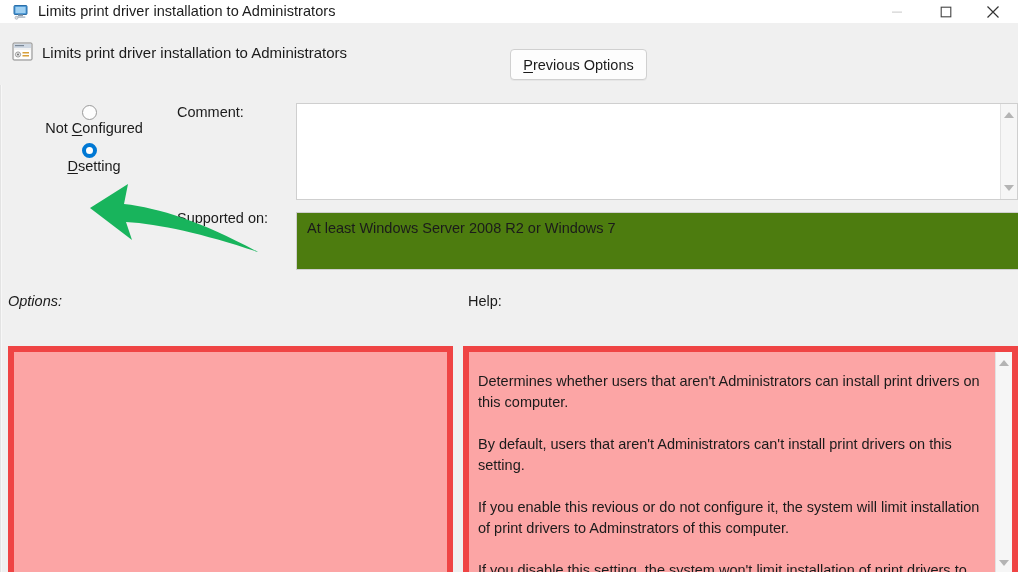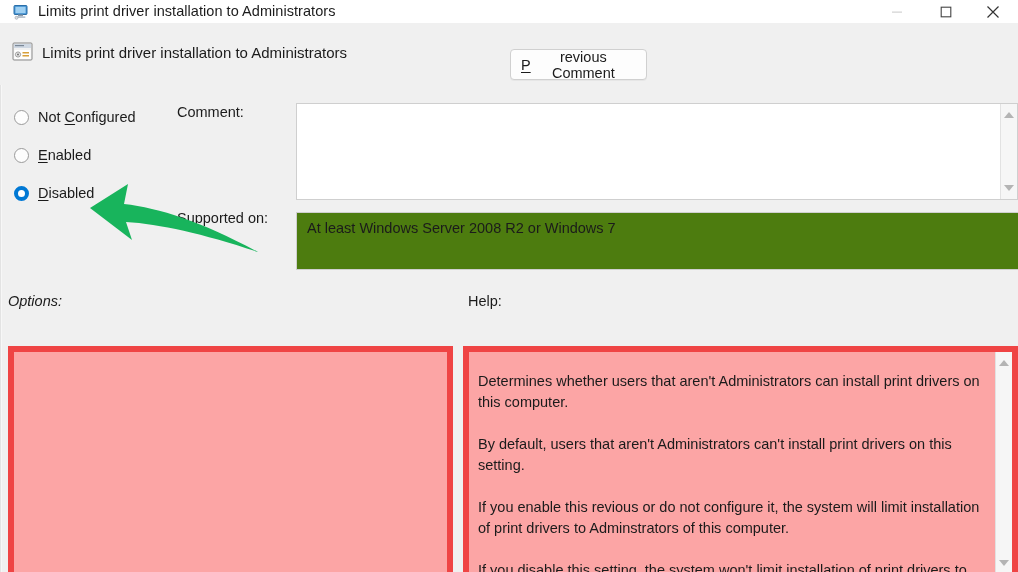--- a/index.html
+++ b/index.html
@@ -112,20 +112,21 @@
     position: absolute;
     left: 14px;
     top: 105px;
     width: 160px;
   }
   .radio-row {
     display: flex;
     align-items: center;
     height: 24px;
     margin-bottom: 14px;
+    flex-direction: column;
   }
   .radio-dot {
     width: 15px;
     height: 15px;
     border-radius: 50%;
     border: 1.4px solid #9a9a9a;
     background: #fdfdfd;
     box-sizing: border-box;
     flex: none;
     margin-right: 9px;
@@ -308,39 +309,35 @@
         <circle cx="6" cy="12.5" r="2.6" fill="#e8e8e8" stroke="#8a8a8a" stroke-width="0.8"></circle>
         <circle cx="6" cy="12.5" r="0.9" fill="#666"></circle>
         <rect x="10.5" y="10" width="6.5" height="1.5" fill="#d8a03a"></rect>
         <rect x="10.5" y="13" width="6.5" height="1.5" fill="#d8a03a"></rect>
       </svg>
     </div>
     <div class="header-title">Limits print driver installation to Administrators</div>
 
     <button class="btn" id="btn-prev">
         <span class="acc">P</span>
-        <span>revious Comment</span>
+        <span>revious Options</span>
       </button>
   </div>
 
   <div class="radios">
 
     <div class="radio-row">
       <span class="radio-dot"></span>
       <span class="radio-label"><span>Not </span><span class="acc">C</span><span>onfigured</span></span>
     </div>
 
-    <div class="radio-row">
-      <span class="radio-dot"></span>
-      <span class="radio-label"><span></span><span class="acc">E</span><span>nabled</span></span>
-    </div>
 
     <div class="radio-row">
       <span class="radio-dot checked"></span>
-      <span class="radio-label"><span></span><span class="acc">D</span><span>isabled</span></span>
+      <span class="radio-label"><span></span><span class="acc">D</span><span>setting</span></span>
     </div>
 
   </div>
 
   <div class="field-label" id="label-comment">Comment:</div>
   <div class="textbox" id="box-comment">
     <div class="textbox-text"></div>
     <div class="sbar">
       <div class="sbar-arrow up">
           <span class="tri up"></span>

